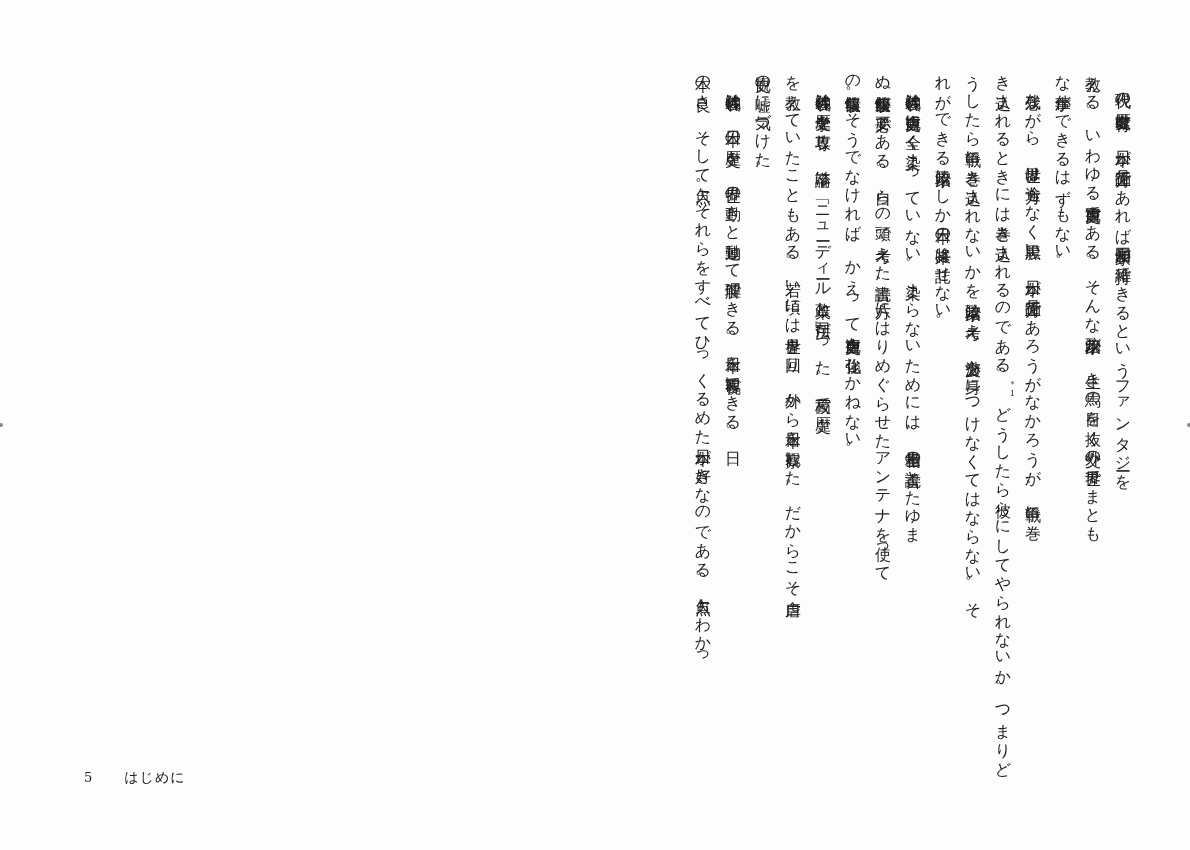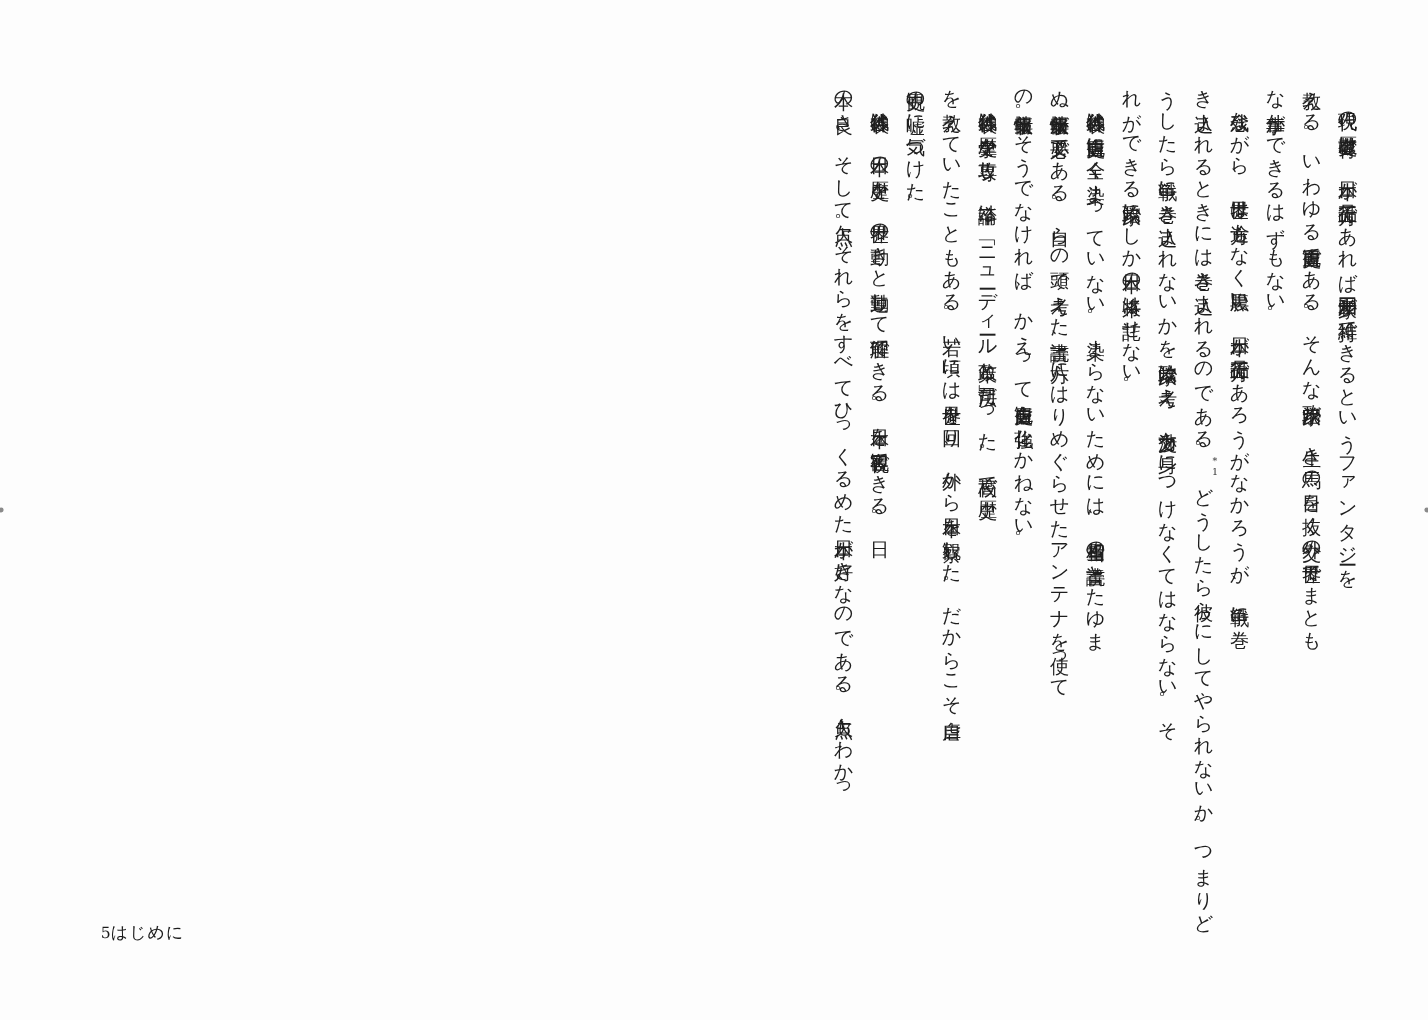--- a/index.html
+++ b/index.html
@@ -38,20 +38,21 @@
   }
 
   .footer-left{
     position:absolute;left:84px;top:769px;
     font-size:13px;color:#1a1a1a;
     display:flex;align-items:baseline;
   }
   #running-head{
     font-family:Liberation Serif, serif;
     font-size:14px;
+    margin-left:32px;
     letter-spacing:1px;
   }
 
   .edge-mark{
     position:absolute;top:423px;width:4px;height:4px;
     background:#8a8a8a;border-radius:2px;
   }
   #edge-left{left:-1px;}
   #edge-right{right:-1px;}
 </style>

